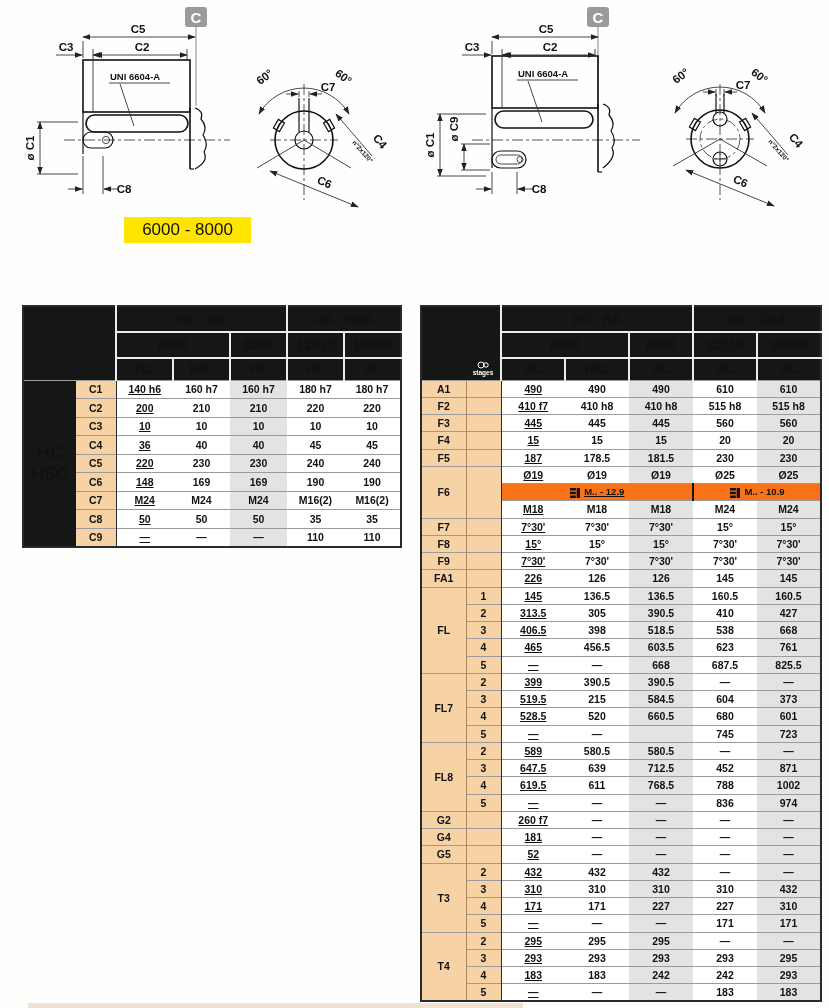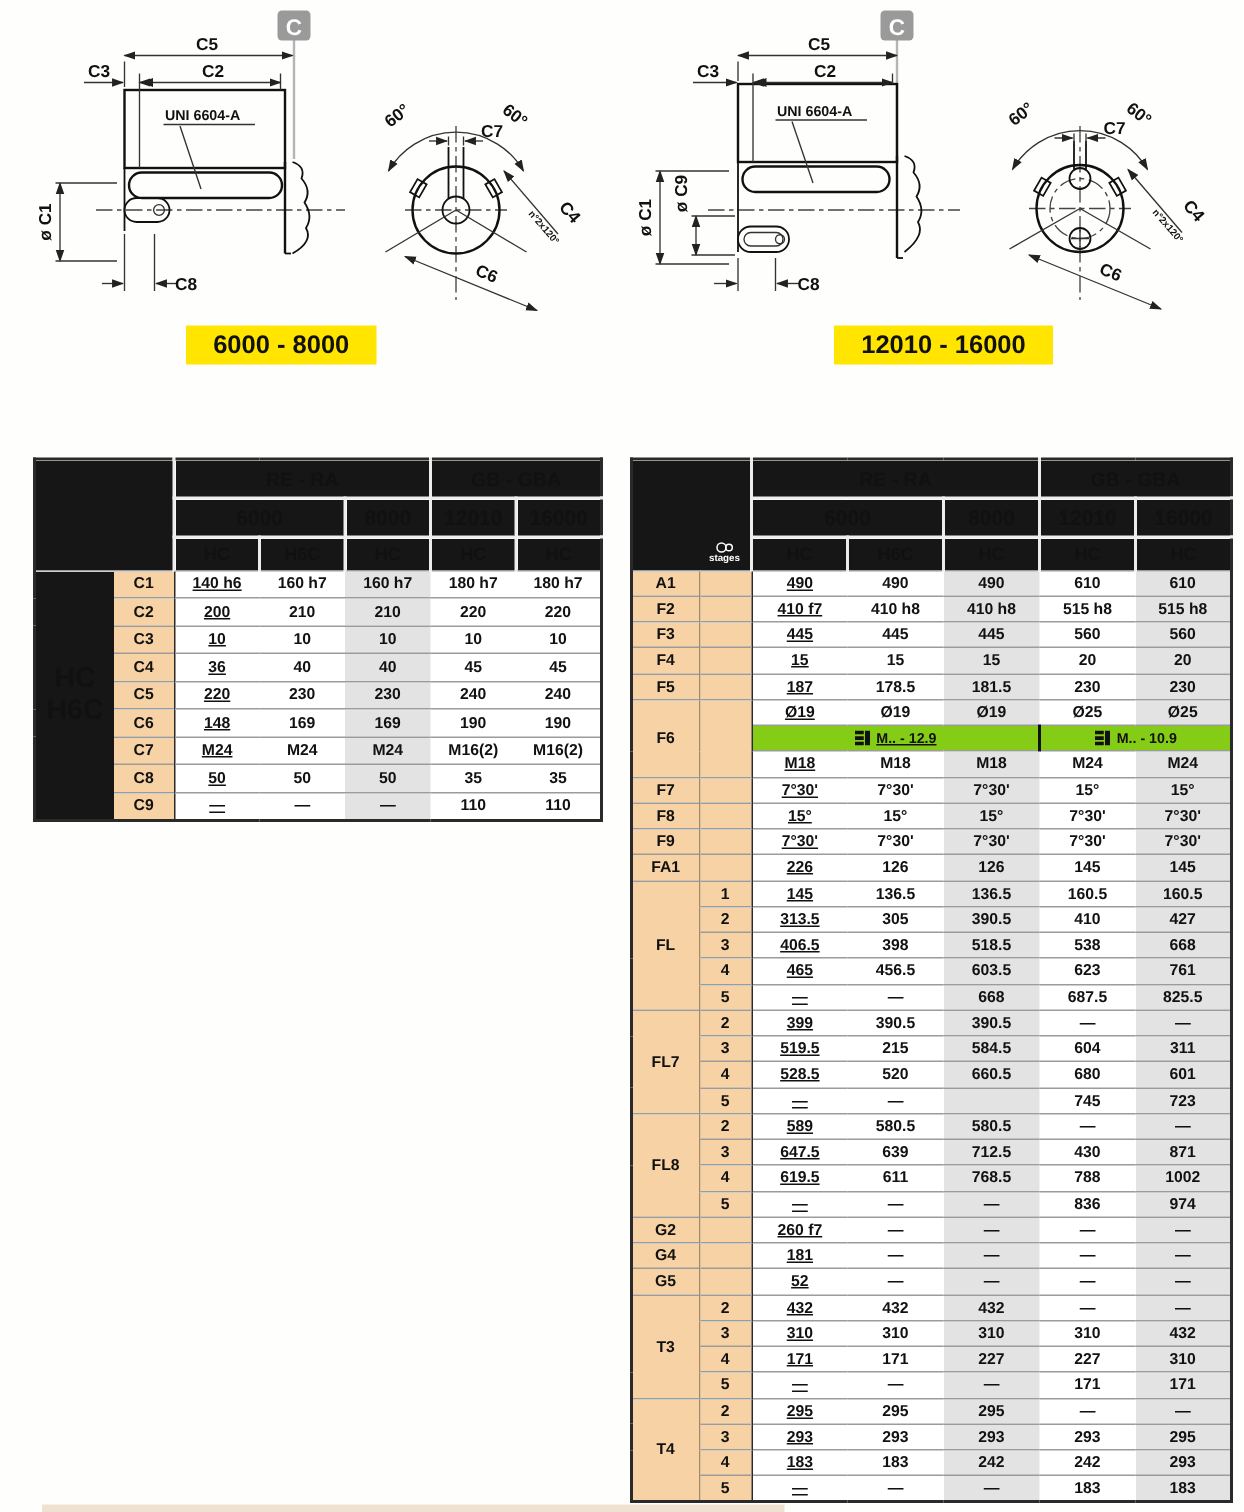--- a/index.html
+++ b/index.html
@@ -10,42 +10,42 @@
   svg .ln{stroke:#111;stroke-width:1.6;fill:none;}
   svg .ln2{stroke:#111;stroke-width:1.2;fill:none;}
   svg .thin{stroke:#333;stroke-width:0.9;fill:none;}
   svg .cl{stroke:#444;stroke-width:0.9;fill:none;stroke-dasharray:11 3 3 3;}
   svg .ghost{stroke:#b5b5b5;stroke-width:1.6;fill:none;}
   svg text{font-family:"Liberation Sans",sans-serif;font-weight:bold;fill:#111;
            font-size:11.5px;text-anchor:middle;}
   svg text.spec{font-size:9.5px;text-anchor:start;}
   svg text.tiny{font-size:6.5px;}
   svg text.badge-t{fill:#fff;font-size:15px;}
-  .caption{position:absolute;background:#ffe500;color:#111;font-weight:bold;font-size:17px;
+  .caption{position:absolute;background:#ffe500;color:#111;font-weight:normal;font-size:17px;
            text-align:center;line-height:26px;height:26px;}
   
   table.dimtbl{position:absolute;border-collapse:collapse;table-layout:fixed;
                border:2px solid #2a2a2a;}
   .dimtbl td{padding:0;margin:0;text-align:center;vertical-align:middle;font-weight:bold;
              color:#111;overflow:hidden;white-space:nowrap;}
   .blk{background:#161616;color:#fff;}
   .gh{font-size:13px;}
   .sh{font-size:14px;}
   .th3{font-size:12px;}
   .wl{border-left:2.5px solid #ececec;}
   .hb{border-bottom:2px solid #ececec;}
   .model{background:#161616;color:#fff;font-size:19px;line-height:21px;}
   .lbl{background:#f6d2a4;font-size:10.5px;}
   .stg{background:#f6d2a4;font-size:10.5px;border-left:1px solid #a9875f;}
   .v{background:#fff;font-size:10.5px;}
   .g{background:#e3e3e3;}
   .vf{border-left:1.4px solid #2a2a2a;text-decoration:underline;}
   tr.body td{border-top:1px solid #9b9b9b;}
   td.bt{border-top:1.4px solid #555;}
-  td.mid{background:#84cc16;font-size:9.5px;}
+  td.mid{background:#f97316;font-size:9.5px;}
   td.dl{border-left:2px solid #111;}
   .t-left tr.body{height:18.5px;}
   .t-right tr.body{height:17.25px;}
   svg.bolt{vertical-align:middle;margin-right:3px;}
   .stgh-ic{display:block;margin:0 auto;}
   .stgh-tx{display:block;color:#fff;font-size:6.5px;font-weight:bold;line-height:7px;}
   .strip{position:absolute;background:#efe2d2;}
 </style>
 </head>
 <body>
@@ -202,21 +202,20 @@
       <line class="thin" x1="332" y1="109" x2="368" y2="151" marker-start="url(#aR)"></line>
       <line class="thin" x1="266" y1="166" x2="354" y2="202" marker-start="url(#aR)" marker-end="url(#aR)"></line>
     </g>
     <text transform="rotate(-38 263 75)" x="263" y="75">60°</text>
     <text transform="rotate(38 337 75)" x="337" y="75">60°</text>
     <text x="323" y="85">C7</text>
     <text transform="rotate(49 373 139)" x="373" y="139">C4</text>
     <text class="tiny" transform="rotate(49 357 148)" x="357" y="148">n°2x120°</text>
     <text transform="rotate(23 319 181)" x="319" y="181">C6</text>
   </svg>
-  <div class="caption" style="left:556px;top:217px;width:146px;">12010 - 16000</div>
 
   <table class="dimtbl t-left" id="left-table" style="left:22px;top:305px;width:378px;border-radius:15px;">
       <colgroup>
         <col style="width:53px">
         <col style="width:40px">
         <col style="width:57px">
         <col style="width:57px">
         <col style="width:57px">
         <col style="width:57px">
         <col style="width:57px">
@@ -506,21 +505,21 @@
           <td class="v g bt">390.5</td>
           <td class="v bt">—</td>
           <td class="v g bt">—</td>
         </tr>
         <tr class="body">
           <td class="stg">3</td>
           <td class="v vf">519.5</td>
           <td class="v">215</td>
           <td class="v g">584.5</td>
           <td class="v">604</td>
-          <td class="v g">311</td>
+          <td class="v g">373</td>
         </tr>
         <tr class="body">
           <td class="stg">4</td>
           <td class="v vf">528.5</td>
           <td class="v">520</td>
           <td class="v g">660.5</td>
           <td class="v">680</td>
           <td class="v g">601</td>
         </tr>
         <tr class="body">
@@ -538,21 +537,21 @@
           <td class="v bt">580.5</td>
           <td class="v g bt">580.5</td>
           <td class="v bt">—</td>
           <td class="v g bt">—</td>
         </tr>
         <tr class="body">
           <td class="stg">3</td>
           <td class="v vf">647.5</td>
           <td class="v">639</td>
           <td class="v g">712.5</td>
-          <td class="v">430</td>
+          <td class="v">452</td>
           <td class="v g">871</td>
         </tr>
         <tr class="body">
           <td class="stg">4</td>
           <td class="v vf">619.5</td>
           <td class="v">611</td>
           <td class="v g">768.5</td>
           <td class="v">788</td>
           <td class="v g">1002</td>
         </tr>

